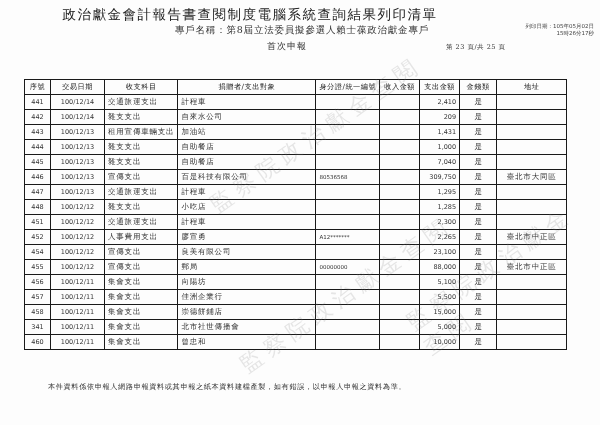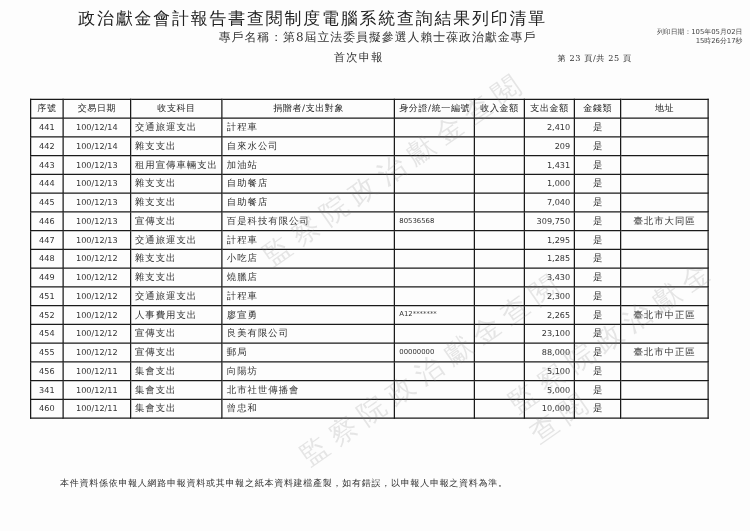--- a/index.html
+++ b/index.html
@@ -172,31 +172,20 @@
         <td class="c-date">100/12/12</td>
         <td class="c-subject">雜支支出</td>
         <td class="c-party">小吃店</td>
         <td class="c-id"></td>
         <td class="c-amt"></td>
         <td class="c-amt">1,285</td>
         <td class="c-money">是</td>
         <td class="c-addr"></td>
       </tr>
       <tr>
-        <td class="c-seq">449</td>
-        <td class="c-date">100/12/12</td>
-        <td class="c-subject">雜支支出</td>
-        <td class="c-party">燒臘店</td>
-        <td class="c-id"></td>
-        <td class="c-amt"></td>
-        <td class="c-amt">3,430</td>
-        <td class="c-money">是</td>
-        <td class="c-addr"></td>
-      </tr>
-      <tr>
         <td class="c-seq">451</td>
         <td class="c-date">100/12/12</td>
         <td class="c-subject">交通旅運支出</td>
         <td class="c-party">計程車</td>
         <td class="c-id"></td>
         <td class="c-amt"></td>
         <td class="c-amt">2,300</td>
         <td class="c-money">是</td>
         <td class="c-addr"></td>
       </tr>
@@ -238,20 +227,42 @@
         <td class="c-date">100/12/11</td>
         <td class="c-subject">集會支出</td>
         <td class="c-party">向陽坊</td>
         <td class="c-id"></td>
         <td class="c-amt"></td>
         <td class="c-amt">5,100</td>
         <td class="c-money">是</td>
         <td class="c-addr"></td>
       </tr>
       <tr>
+        <td class="c-seq">457</td>
+        <td class="c-date">100/12/11</td>
+        <td class="c-subject">集會支出</td>
+        <td class="c-party">佳洲企業行</td>
+        <td class="c-id"></td>
+        <td class="c-amt"></td>
+        <td class="c-amt">5,500</td>
+        <td class="c-money">是</td>
+        <td class="c-addr"></td>
+      </tr>
+      <tr>
+        <td class="c-seq">458</td>
+        <td class="c-date">100/12/11</td>
+        <td class="c-subject">集會支出</td>
+        <td class="c-party">崇德餅鋪店</td>
+        <td class="c-id"></td>
+        <td class="c-amt"></td>
+        <td class="c-amt">15,000</td>
+        <td class="c-money">是</td>
+        <td class="c-addr"></td>
+      </tr>
+      <tr>
         <td class="c-seq">341</td>
         <td class="c-date">100/12/11</td>
         <td class="c-subject">集會支出</td>
         <td class="c-party">北市社世傳播會</td>
         <td class="c-id"></td>
         <td class="c-amt"></td>
         <td class="c-amt">5,000</td>
         <td class="c-money">是</td>
         <td class="c-addr"></td>
       </tr>

